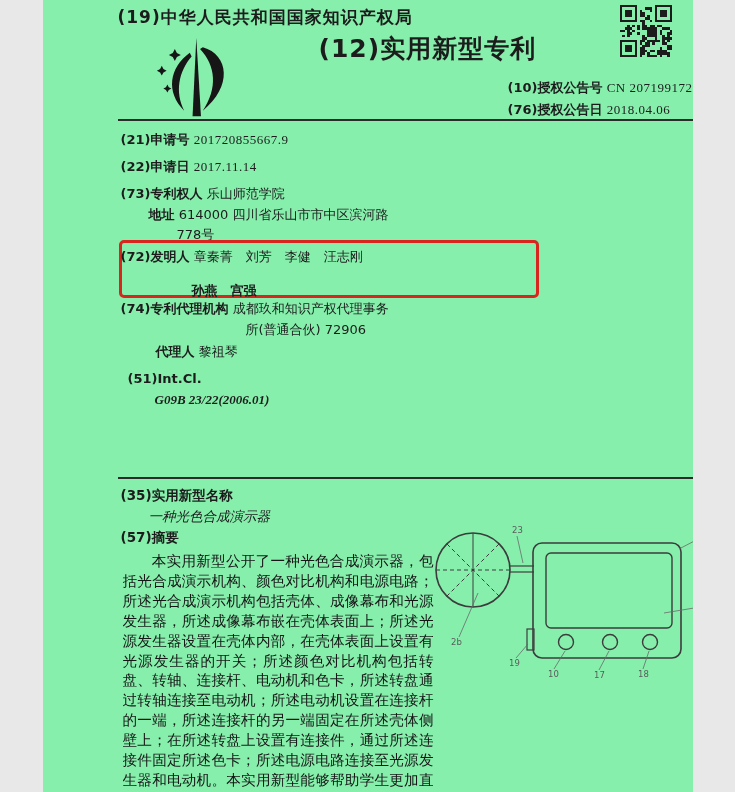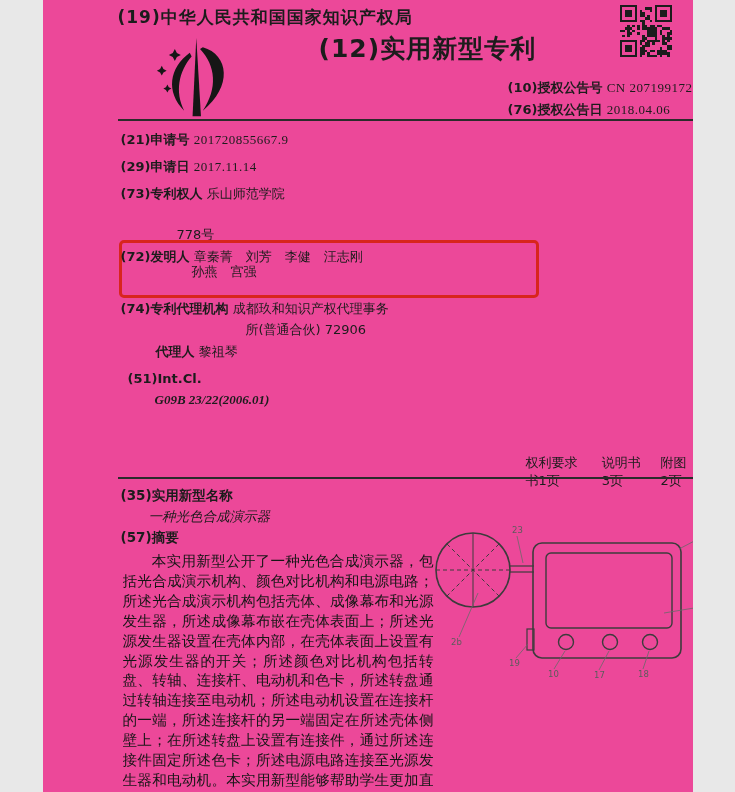--- a/index.html
+++ b/index.html
@@ -1,18 +1,18 @@
 <!DOCTYPE html>
 <html><head>
 <meta charset="utf-8">
 <style>
   html,body { margin:0; padding:0; background:#e8e8e8; }
   .page {
     position:relative; width:650px; height:792px; margin:0 auto;
-    background:#ec4899; overflow:hidden;
+    background:#86efac; overflow:hidden;
     font-family:"DejaVu Sans","Liberation Sans",sans-serif;
     color:#1c1c1c;
   }
   .abs { position:absolute; }
   .office { font-size:17px; font-weight:bold; letter-spacing:1px; }
   .doctype { font-size:25px; font-weight:bold; letter-spacing:1px; }
   .hline { position:absolute; height:2px; background:#2b2b2b; }
   .field { position:absolute; font-size:13px; white-space:nowrap; }
   .lbl { font-weight:bold; }
   .num { font-family:Liberation Serif, serif; letter-spacing:0.5px;text-align:center; }
@@ -205,39 +205,43 @@
   </div>
 
   <div class="hline" style="left:75px; top:119px; width:655px;"></div>
 
   <div class="field" style="left:78px; top:131px;">
     <span class="lbl">(21)申请号</span>
     <span class="num">201720855667.9</span>
   </div>
 
   <div class="field" style="left:78px; top:158px;">
-    <span class="lbl">(29)申请日</span>
+    <span class="lbl">(22)申请日</span>
     <span class="num">2017.11.14</span>
   </div>
 
   <div class="field" style="left:78px; top:185px;">
     <span class="lbl">(73)专利权人</span>
     <span>乐山师范学院</span>
   </div>
+  <div class="field" style="left:106px; top:206px;">
+    <span class="lbl">地址</span>
+    <span>614000 四川省乐山市市中区滨河路</span>
+  </div>
   <div class="field" style="left:134px; top:226px;">
     <span>778号</span>
   </div>
 
   <div class="redbox" style="left:76px; top:240px; width:414px; height:52px;"></div>
 
   <div class="field" style="left:78px; top:248px;">
     <span class="lbl">(72)发明人</span>
     <span>章秦菁　刘芳　李健　汪志刚</span>
   </div>
-  <div class="field" style="left:149px; top:263px;">
+  <div class="field" style="left:149px; top:282px;font-weight:bold;">
     <span>孙燕　宫强</span>
   </div>
 
   <div class="field" style="left:78px; top:300px;">
     <span class="lbl">(74)专利代理机构</span>
     <span>成都玖和知识产权代理事务</span>
   </div>
   <div class="field" style="left:203px; top:321px;">
     <span>所(普通合伙) 72906</span>
   </div>
@@ -246,25 +250,20 @@
     <span>黎祖琴</span>
   </div>
 
   <div class="field" style="left:85px; top:371px;">
     <span class="lbl">(51)Int.Cl.</span>
   </div>
   <div class="field" style="left:112px; top:392px;">
     <span class="intcl-val">G09B 23/22(2006.01)</span>
   </div>
 
-  <div class="pagesinfo" style="left:483px; top:454px;">
-    <span>权利要求书1页</span>
-    <span>说明书3页</span>
-    <span>附图2页</span>
-  </div>
 
   <div class="hline" style="left:75px; top:477px; width:655px;"></div>
 
   <div class="field" style="left:78px; top:487px; font-size:13.5px;">
     <span class="lbl">(35)实用新型名称</span>
   </div>
   <div class="field" style="left:106px; top:508px; font-size:13.5px;font-style:italic;">
     <span>一种光色合成演示器</span>
   </div>
   <div class="field" style="left:78px; top:529px; font-size:13.5px;">

